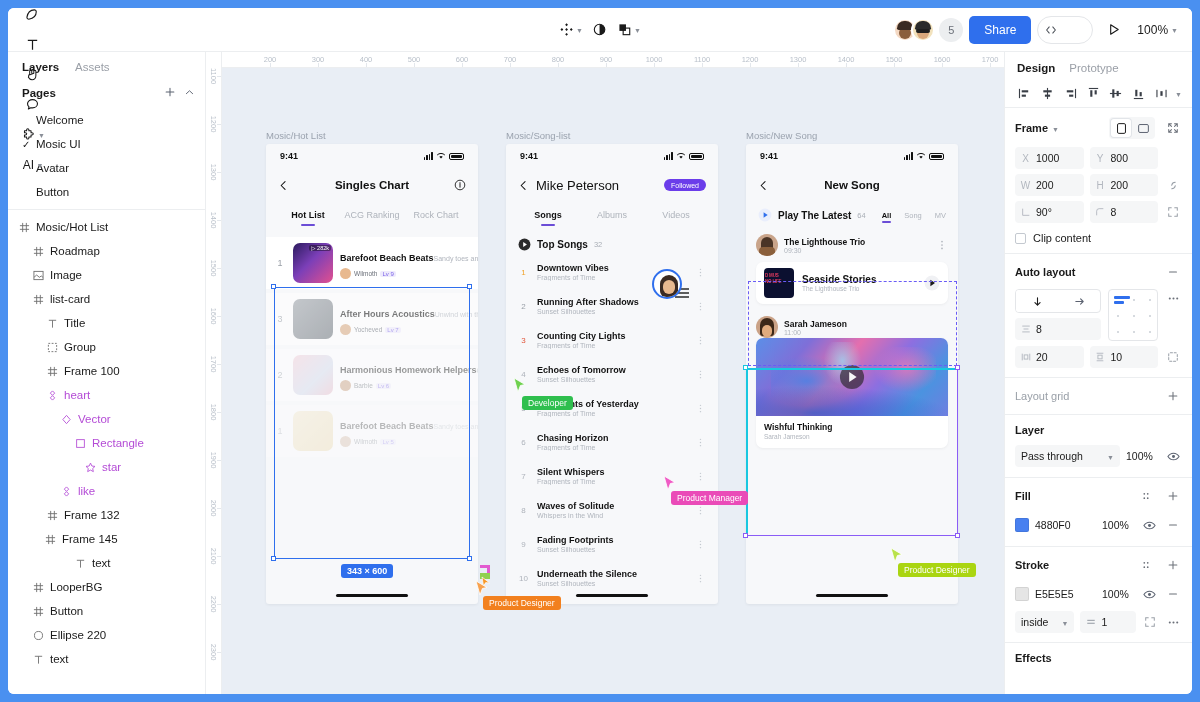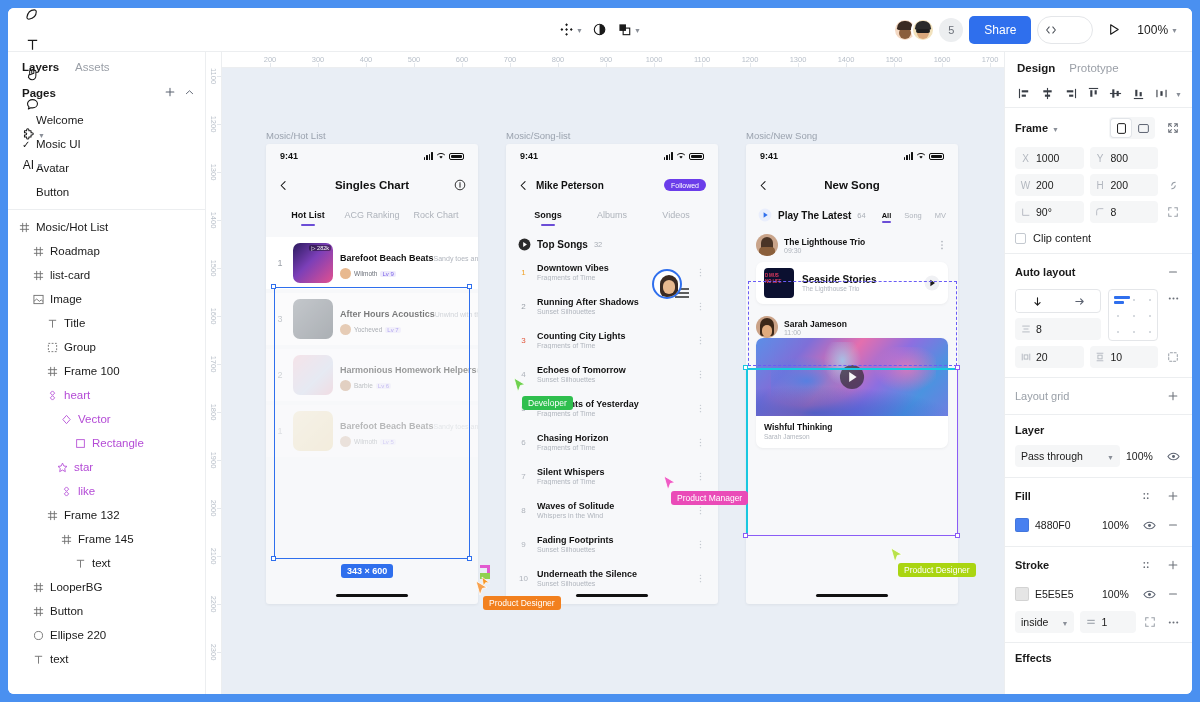--- a/index.html
+++ b/index.html
@@ -389,36 +389,36 @@
                 <g stroke="currentColor" stroke-width="1" fill="none">
                   <path d="M4 1v10M8 1v10M1 4h10M1 8h10"></path>
                 </g>
               </svg>
             </span>
             <span>Roadmap</span>
           </div>
           <div class="layer-row" style="padding-left: 24px;">
             <span class="lyr-ico">
               <svg width="11" height="11" viewBox="0 0 12 12">
+                <rect x="1" y="1.5" width="10" height="9" fill="none" stroke="currentColor" stroke-width="1"></rect>
+                <path d="M1 8l3-2.5L7 8l2-1.5 2 1.6" fill="none" stroke="currentColor" stroke-width="1"></path>
+              </svg>
+            </span>
+            <span>Image</span>
+          </div>
+          <div class="layer-row" style="padding-left: 24px;">
+            <span class="lyr-ico">
+              <svg width="11" height="11" viewBox="0 0 12 12">
                 <g stroke="currentColor" stroke-width="1" fill="none">
                   <path d="M4 1v10M8 1v10M1 4h10M1 8h10"></path>
                 </g>
               </svg>
             </span>
             <span>list-card</span>
           </div>
-          <div class="layer-row" style="padding-left: 24px;">
-            <span class="lyr-ico">
-              <svg width="11" height="11" viewBox="0 0 12 12">
-                <rect x="1" y="1.5" width="10" height="9" fill="none" stroke="currentColor" stroke-width="1"></rect>
-                <path d="M1 8l3-2.5L7 8l2-1.5 2 1.6" fill="none" stroke="currentColor" stroke-width="1"></path>
-              </svg>
-            </span>
-            <span>Image</span>
-          </div>
           <div class="layer-row" style="padding-left: 38px;">
             <span class="lyr-ico">
               <svg width="11" height="11" viewBox="0 0 12 12">
                 <g stroke="currentColor" stroke-width="1">
                   <path d="M2 2.5h8M6 2.5v8"></path>
                 </g>
               </svg>
             </span>
             <span>Title</span>
           </div>
@@ -457,21 +457,21 @@
             <span>Vector</span>
           </div>
           <div class="layer-row pur" style="padding-left: 66px;">
             <span class="lyr-ico">
               <svg width="11" height="11" viewBox="0 0 12 12">
                 <rect x="1.8" y="1.8" width="8.4" height="8.4" fill="none" stroke="currentColor" stroke-width="1"></rect>
               </svg>
             </span>
             <span>Rectangle</span>
           </div>
-          <div class="layer-row pur" style="padding-left: 48px;">
+          <div class="layer-row pur" style="padding-left: 76px;">
             <span class="lyr-ico">
               <svg width="11" height="11" viewBox="0 0 12 12">
                 <path d="M6 1.2l1.5 3.2 3.4.4-2.5 2.3.7 3.4L6 8.8 2.9 10.5l.7-3.4L1.1 4.8l3.4-.4z" fill="none" stroke="currentColor" stroke-width="1" stroke-linejoin="round"></path>
               </svg>
             </span>
             <span>star</span>
           </div>
           <div class="layer-row pur" style="padding-left: 52px;">
             <span class="lyr-ico">
               <svg width="11" height="11" viewBox="0 0 12 12">
@@ -483,21 +483,21 @@
           <div class="layer-row" style="padding-left: 38px;">
             <span class="lyr-ico">
               <svg width="11" height="11" viewBox="0 0 12 12">
                 <g stroke="currentColor" stroke-width="1" fill="none">
                   <path d="M4 1v10M8 1v10M1 4h10M1 8h10"></path>
                 </g>
               </svg>
             </span>
             <span>Frame 132</span>
           </div>
-          <div class="layer-row" style="padding-left: 52px;">
+          <div class="layer-row" style="padding-left: 36px;">
             <span class="lyr-ico">
               <svg width="11" height="11" viewBox="0 0 12 12">
                 <g stroke="currentColor" stroke-width="1" fill="none">
                   <path d="M4 1v10M8 1v10M1 4h10M1 8h10"></path>
                 </g>
               </svg>
             </span>
             <span>Frame 145</span>
           </div>
           <div class="layer-row" style="padding-left: 66px;">
@@ -722,21 +722,21 @@
                   <path d="M6 7.6l-2-2.3a3 3 0 014 0z" fill="#111"></path>
                   <path d="M1.4 3.3a6.6 6.6 0 019.2 0" fill="none" stroke="#111" stroke-width="1.2"></path>
                 </svg>
               <span class="batt"></span>
             </span>
           </div>
           <div class="navbar" style="justify-content:flex-start;gap:7px">
             <svg width="11" height="11" viewBox="0 0 14 14" style="z-index:1;cursor:pointer">
                 <path d="M9 2L4 7l5 5" fill="none" stroke="#111" stroke-width="1.3" stroke-linecap="round" stroke-linejoin="round"></path>
               </svg>
-            <span style="font-size:10px;font-weight:bold;color:#111;z-index:1">Mike Peterson</span>
+            <span style="font-size:13px;font-weight:normal;color:#111;z-index:1">Mike Peterson</span>
             <span style="margin-left:auto;z-index:1;background:#6b3dea;color:#fff;font-size:7px;padding:2.5px 7px;border-radius:8px;cursor:pointer">Followed</span>
           </div>
           <div class="tabrow" id="f1-tabs">
               <div class="tabx on">Songs</div>
               <div class="tabx">Albums</div>
               <div class="tabx">Videos</div>
             </div>
           <div style="display:flex;align-items:center;gap:6px;padding:10px 12px 4px">
             <svg width="13" height="13" viewBox="0 0 14 14">
                 <circle cx="7" cy="7" r="6.4" fill="#2b2b2b"></circle>

